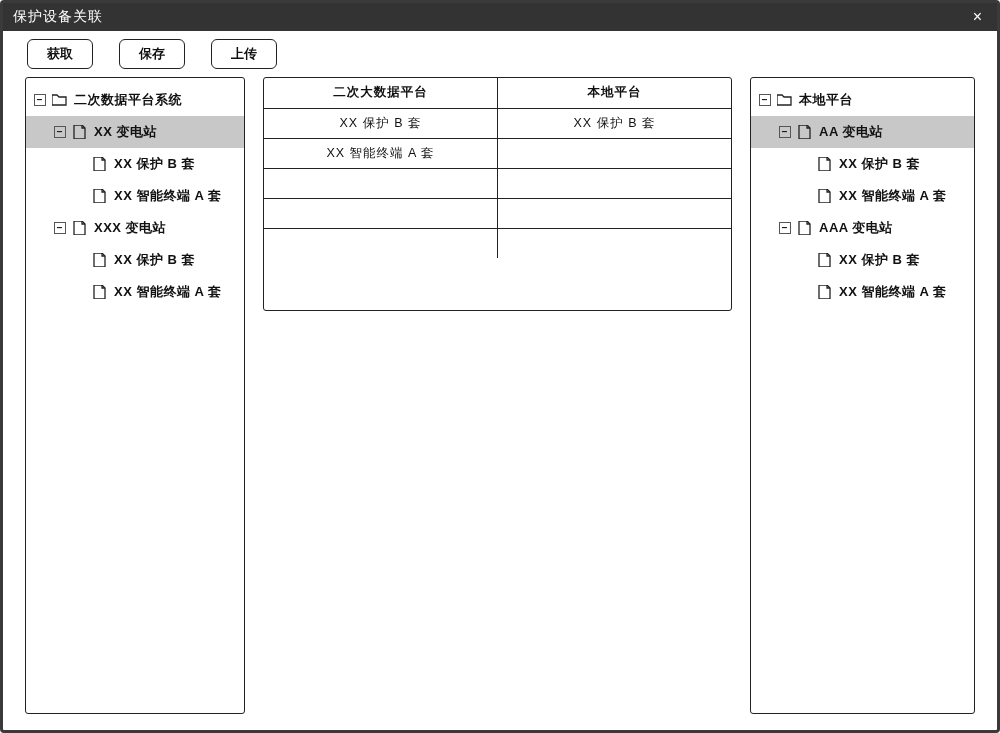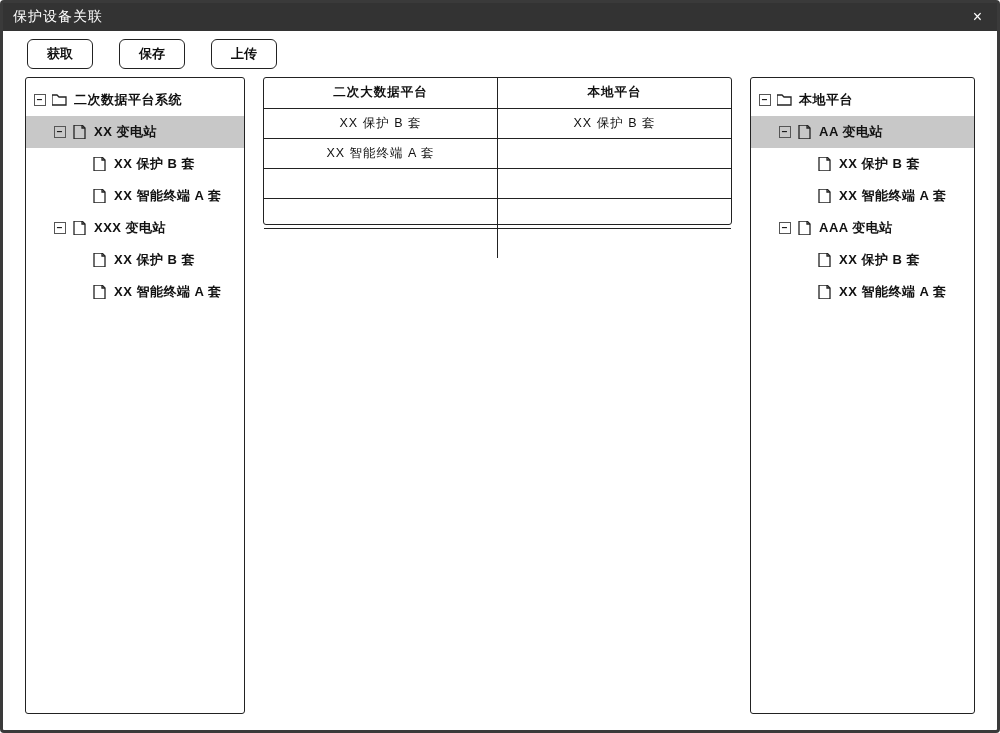--- a/index.html
+++ b/index.html
@@ -13,21 +13,21 @@
   .titlebar .close { width:18px; height:18px; display:flex; align-items:center; justify-content:center; cursor:pointer; font-size:16px; }
 
   .toolbar { height:46px; display:flex; align-items:center; gap:26px; padding:0 24px; }
   .btn { min-width:66px; height:30px; padding:0 16px; background:#fff; border:1.5px solid #222; border-radius:6px; display:flex; align-items:center; justify-content:center; cursor:pointer; font-weight:bold; }
 
   .main { display:flex; gap:18px; padding:0 22px 22px 22px; height:calc(733px - 28px - 46px); }
 
   .panel { border:1.5px solid #222; border-radius:3px; background:#fff; }
   .panel.left  { width:220px; height:100%; overflow:auto; }
   .panel.right { width:225px; height:100%; overflow:auto; }
-  .panel.center{ flex:1; height:148px; }
+  .panel.center{ flex:1; height:234px; }
 
   .tree { padding:6px 0; }
   .row { display:flex; align-items:center; height:32px; white-space:nowrap; cursor:pointer; font-weight:bold; letter-spacing:0.5px; }
   .row.sel { background:#c8c8c8; }
   .row .ind { display:inline-block; }
   .row .tw { width:12px; height:12px; border:1px solid #555; display:flex; align-items:center; justify-content:center; font-size:10px; line-height:1; margin-right:6px; cursor:pointer; }
   .row .tw-empty { width:12px; margin-right:6px; }
   .row .ico { width:16px; height:14px; display:inline-flex; align-items:center; justify-content:center; margin-right:6px; }
 
   .tbl { width:100%; border-collapse:collapse; table-layout:fixed; }

